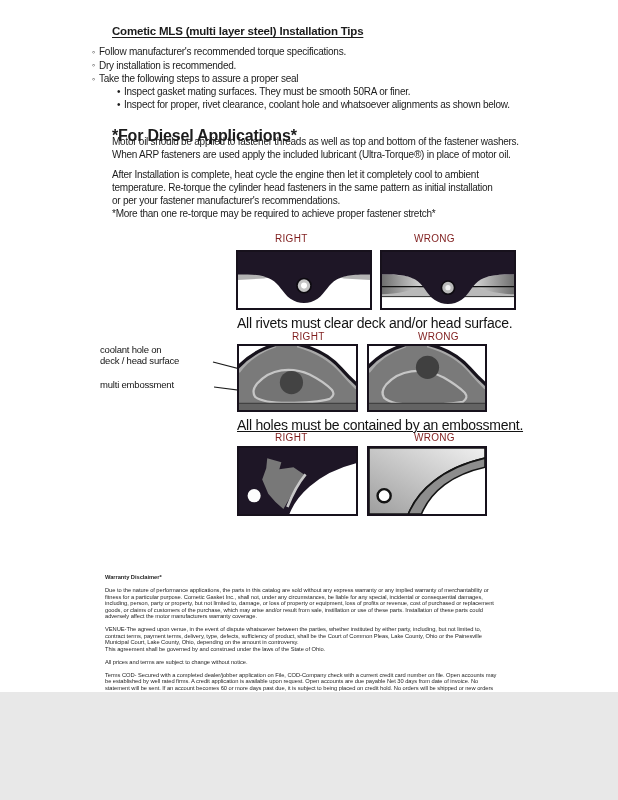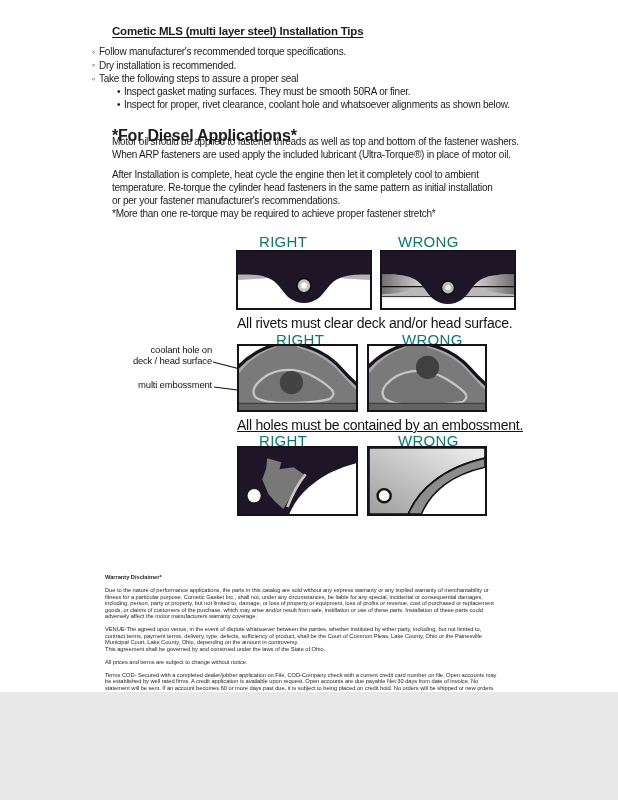--- a/index.html
+++ b/index.html
@@ -15,25 +15,25 @@
   .bullets{left:92px;top:45px;font-size:10px;letter-spacing:-0.25px;line-height:13.2px;white-space:nowrap;}
   .subbullets{left:117px;top:85px;font-size:10px;letter-spacing:-0.25px;line-height:13.2px;white-space:nowrap;}
   .bullet-item{display:block;}
   .marker{display:inline-block;width:7px;font-size:9px;vertical-align:0.5px;}
   .marker2{display:inline-block;width:7px;font-size:10px;}
   .sec-head{left:112px;top:127px;font-size:16px;font-weight:bold;letter-spacing:-0.2px;white-space:nowrap;}
   .para{font-size:10px;letter-spacing:-0.25px;line-height:13.2px;white-space:pre-line;}
   .p1{left:112px;top:135px;}
   .p2{left:112px;top:168px;}
   .p3{left:112px;top:207px;}
-  .dlabel{font-size:15px;letter-spacing:0.3px;color:#0f766e;white-space:nowrap;}
+  .dlabel{font-size:10px;letter-spacing:0.3px;color:#7f1d1d;white-space:nowrap;margin-left:16px;}
   .caption{font-size:14px;letter-spacing:-0.25px;line-height:11px;white-space:pre-line;color:#131313;margin-top:6px;}
   .dbox{box-sizing:border-box;border:2.5px solid #17111c;background:#fff;}
   .dbox svg{display:block;width:100%;height:100%;}
-  .ann{font-size:9.5px;letter-spacing:-0.2px;line-height:10.5px;text-align:right;white-space:pre-line;color:#131313;}
+  .ann{font-size:9.5px;letter-spacing:-0.2px;line-height:10.5px;white-space:pre-line;color:#131313;}
   .legal{
     left:105px;top:574px;width:1000px;transform:scale(0.5);transform-origin:0 0;
     font-size:11.5px;letter-spacing:-0.1px;line-height:13px;color:#262626;
   }
   .legal h3{margin:0 0 13px 0;font-size:11.5px;font-weight:bold;}
   .legal p{margin:0 0 13px 0;white-space:pre-line;}
   .code{left:387px;top:761px;font-size:13px;letter-spacing:0.2px;color:#2a2a2a;white-space:nowrap;margin-top:12px;}
 </style>
 </head>
 <body>

